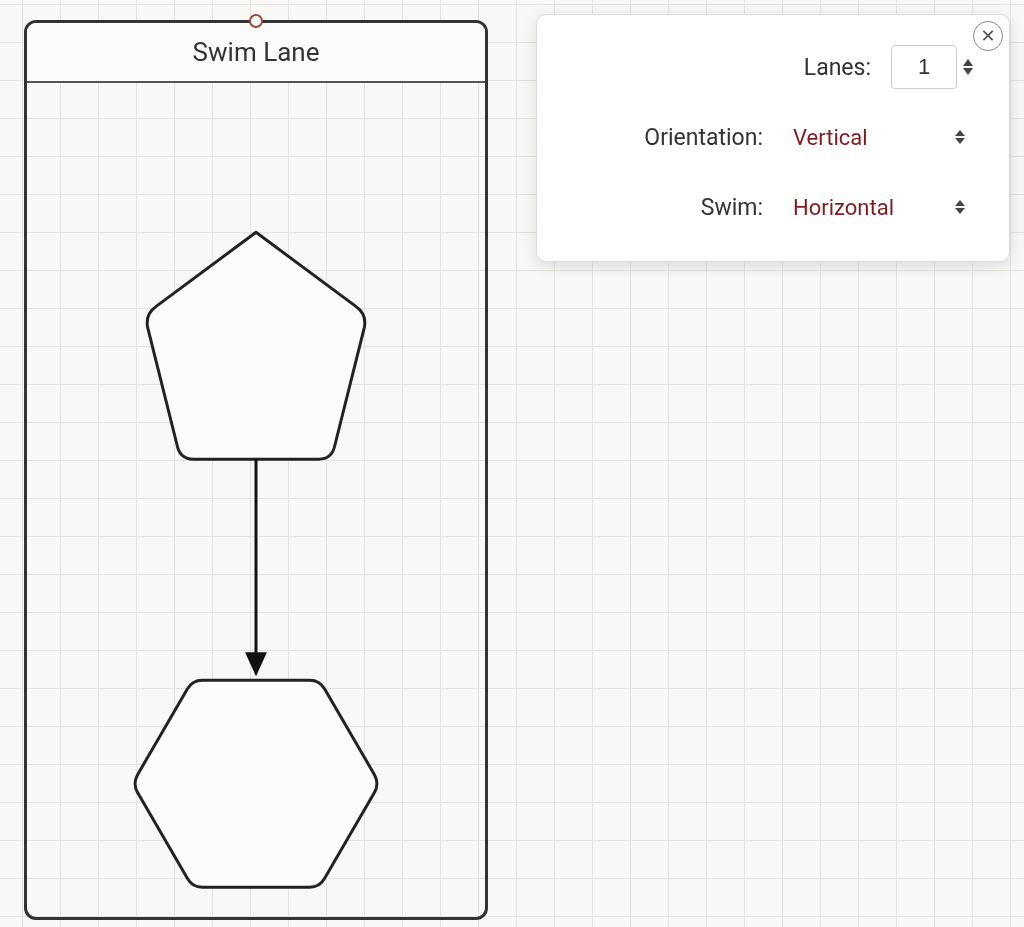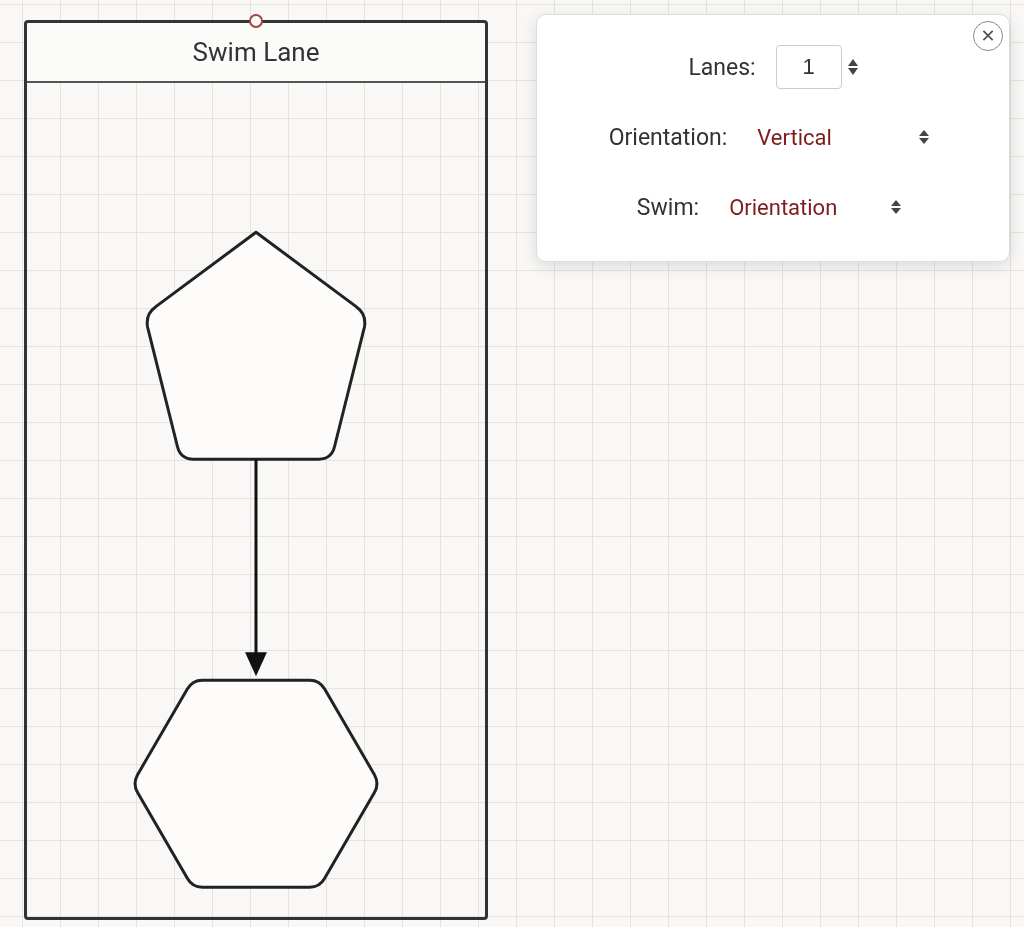--- a/index.html
+++ b/index.html
@@ -20,21 +20,21 @@
       background-size: 38px 38px;
       background-position: 22px 4px;
     }
     .swimlane-container {
       position: absolute;
       top: 20px;
       left: 24px;
       width: 464px;
       height: 900px;
       border: 3px solid #333;
-      border-radius: 4px;
+      border-radius: 12px;
       background: transparent;
     }
     .swimlane-header {
       height: 60px;
       border-bottom: 2px solid #555;
       display: flex;
       align-items: center;
       justify-content: center;
       font-size: 26px;
       color: #333;
@@ -93,21 +93,21 @@
       align-items: center;
       justify-content: center;
       cursor: pointer;
       color: #555;
       font-size: 18px;
       line-height: 1;
     }
     .panel-row {
       display: flex;
       align-items: center;
-      justify-content: center;
+      justify-content: flex-end;
       gap: 20px;
       margin-bottom: 26px;
     }
     .panel-row:last-child { margin-bottom: 0; }
     .panel-label {
       font-size: 23px;
       color: #333;
       text-align: right;
     }
     .stepper {
@@ -246,20 +246,20 @@
       <div class="select-arrows">
         <div class="select-arrow up"></div>
         <div class="select-arrow down"></div>
       </div>
     </div>
   </div>
 
   <div class="panel-row">
     <span class="panel-label">Swim:</span>
     <div class="select-wrap">
-      <span class="select-value">Orientation</span>
+      <span class="select-value">Horizontal</span>
       <div class="select-arrows">
         <div class="select-arrow up"></div>
         <div class="select-arrow down"></div>
       </div>
     </div>
   </div>
 </div>
 
 </body></html>

